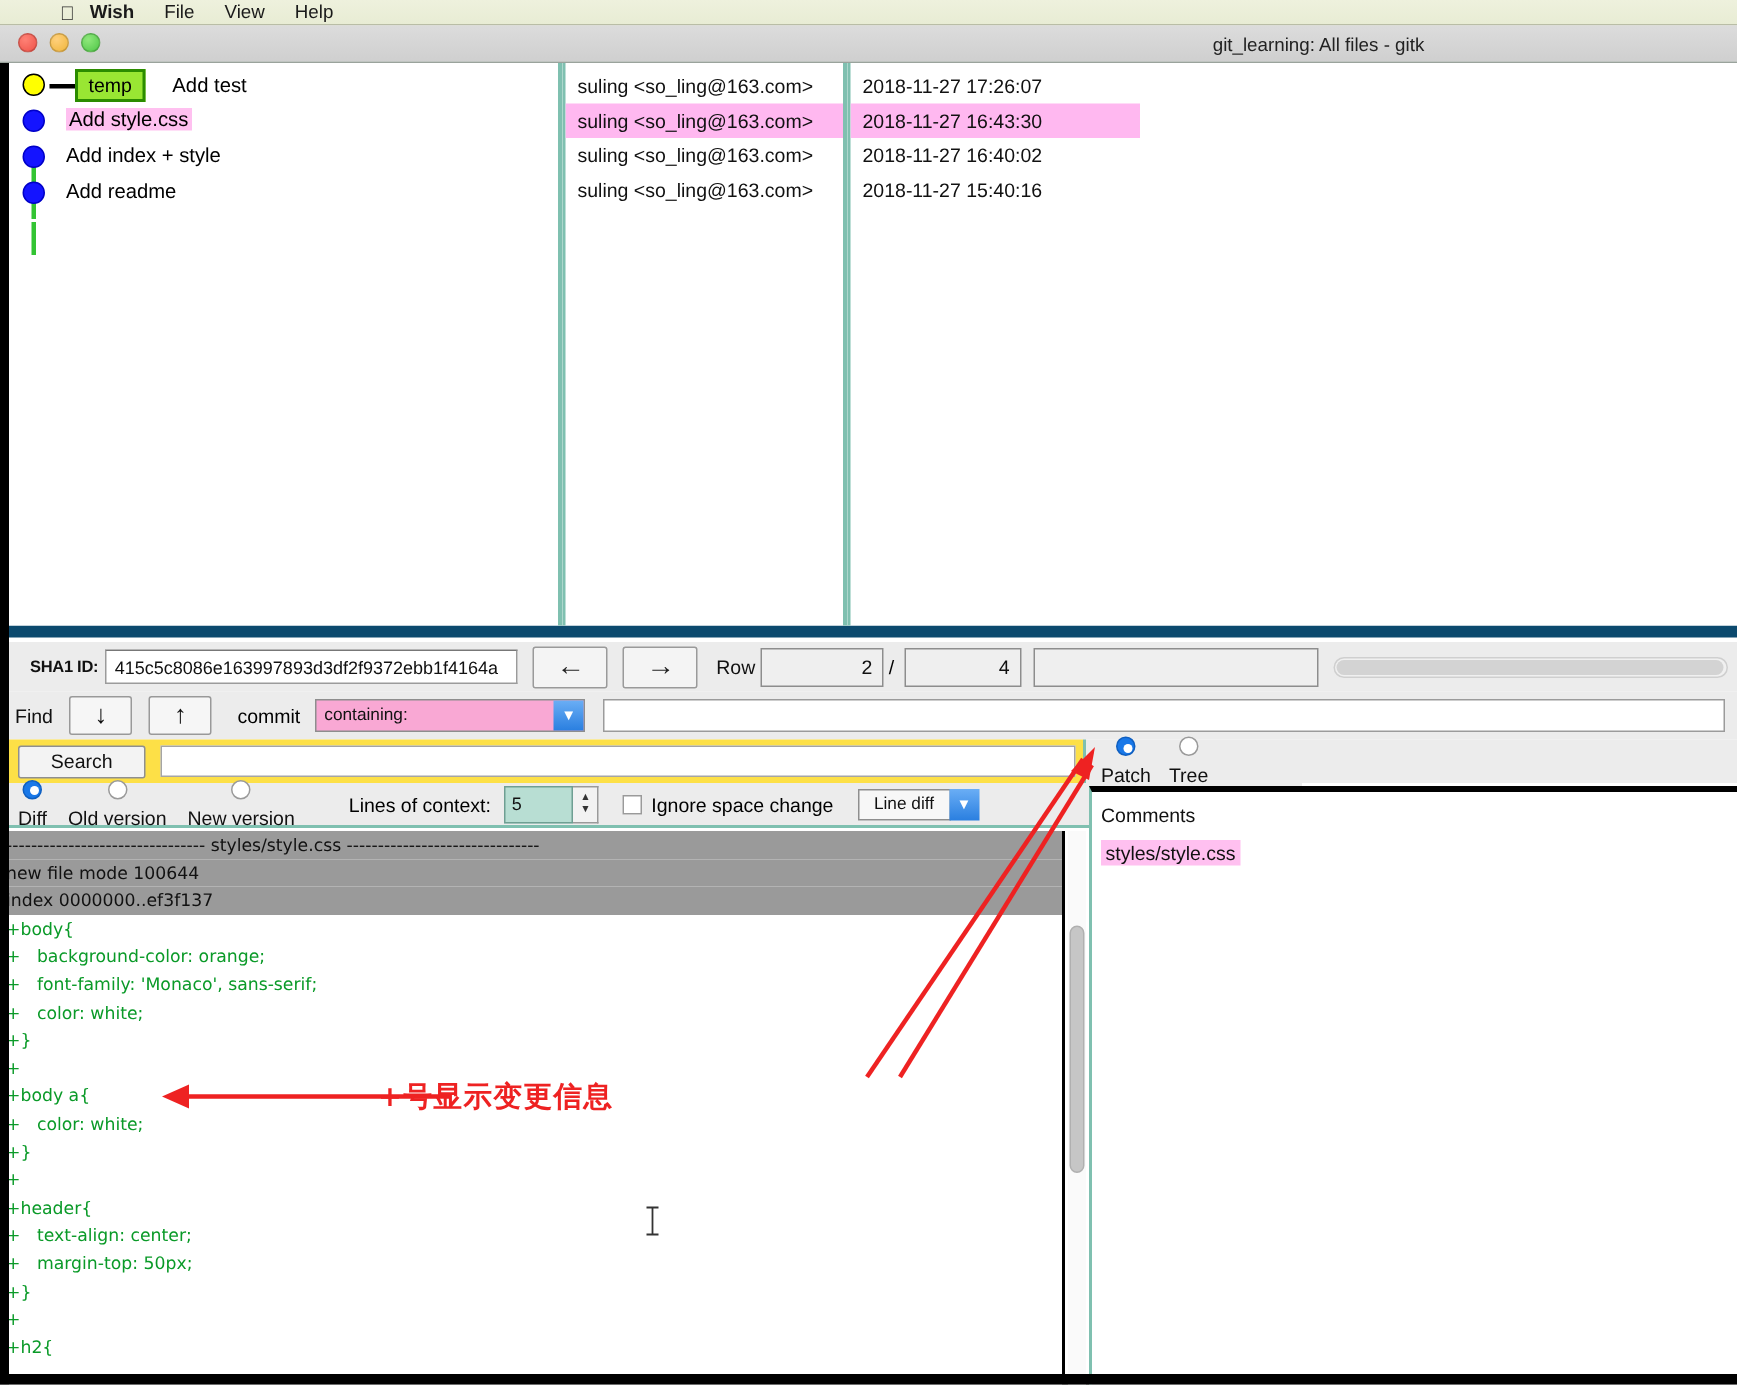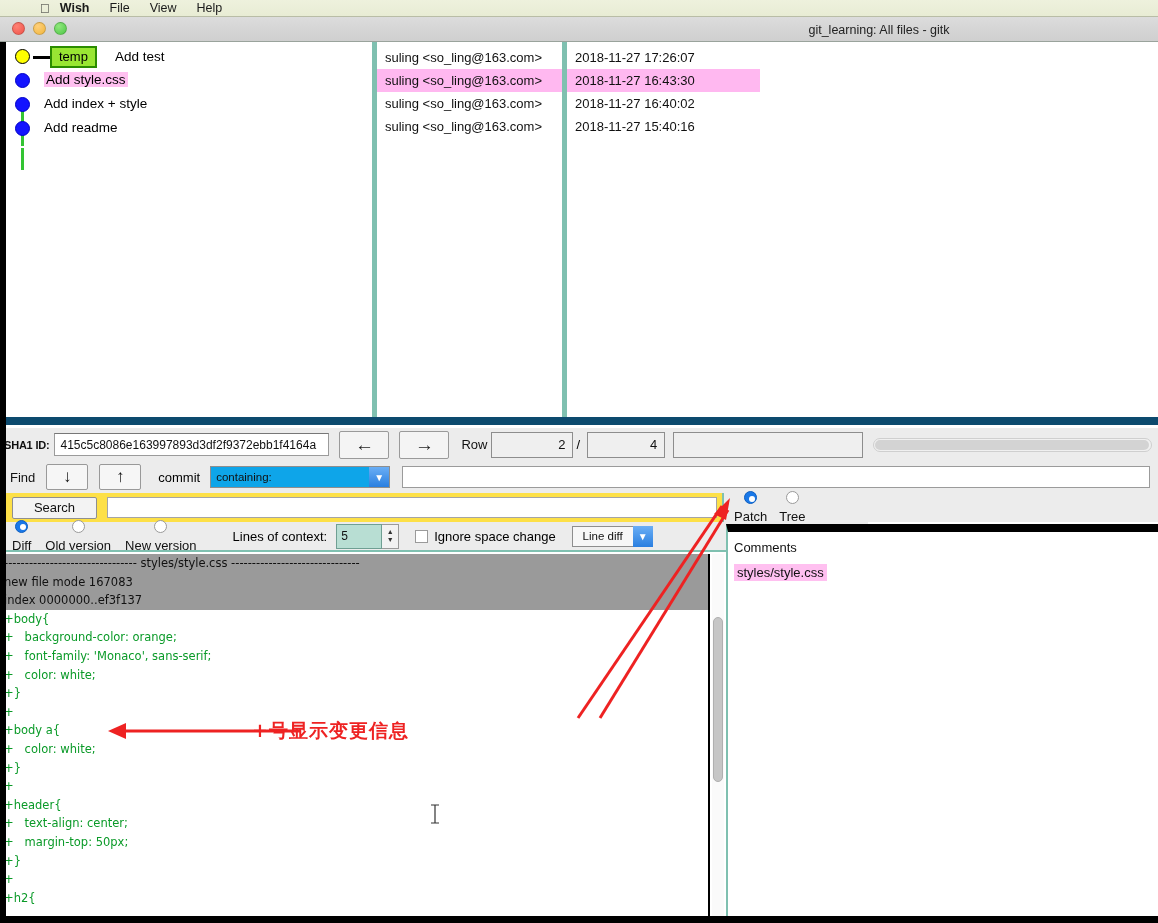--- a/index.html
+++ b/index.html
@@ -70,21 +70,21 @@
   .hl-pink { background: #ffc0f0; padding: 0 2px; }
 
   .authortext { padding-left: 8px; font-size: 13px; }
   .datetext { padding-left: 8px; font-size: 13px; }
 
   
   .sharow {
     position: absolute; left: 0; top: 428px; width: 1158px; height: 33px;
     background: #ececec; display: flex; align-items: center; gap: 0;
   }
-  .sha-label { font-size: 11px; font-weight: bold; color: #111; padding: 0 5px 0 4px;
+  .sha-label { font-size: 11px; font-weight: bold; color: #111; padding: 0 5px 0 20px;
                letter-spacing: -.2px; }
   .sha-input {
     width: 275px; height: 23px; background: #fff; border: 1px solid #9b9b9b;
     border-top-color: #777; font-size: 12px; color: #111;
     display: flex; align-items: center; padding: 0 5px; overflow: hidden;
   }
   .navbtn {
     width: 50px; height: 28px; margin-left: 10px; background: #f4f4f4;
     border: 1px solid #9a9a9a; border-radius: 2px;
     display: flex; align-items: center; justify-content: center;
@@ -113,21 +113,21 @@
     background: #ececec; display: flex; align-items: center;
   }
   .findlbl { font-size: 13px; color: #111; margin-left: 10px; }
   .arrowbtn {
     width: 42px; height: 26px; margin-left: 11px; background: #f6f6f6;
     border: 1px solid #999; border-radius: 2px;
     display: flex; align-items: center; justify-content: center; font-size: 17px; color:#111;
   }
   .commitlbl { font-size: 13px; margin-left: 17px; }
   .combo {
-    width: 180px; height: 22px; margin-left: 10px; background: #0ea5e9;
+    width: 180px; height: 22px; margin-left: 10px; background: #f9a8d4;
     border: 1px solid #8e8e8e; display: flex; align-items: center;
     font-size: 11.5px; color: #111; padding-left: 5px; position: relative;
   }
   .combo .arrowbox {
     position: absolute; right: 0; top: 0; width: 20px; height: 20px;
     background: linear-gradient(#6aaef5, #2a7fe0);
     display: flex; align-items: center; justify-content: center;
     color: #fff; font-size: 10px;
   }
   .findinput {
@@ -213,21 +213,21 @@
     background: #fafafa;
   }
   .vscroll i {
     position: absolute; left: 1px; top: 63px; width: 10px; height: 165px;
     background: #c6c6c6; border: 1px solid #b0b0b0; border-radius: 5px;
   }
 
   
   .commentpane {
     position: absolute; left: 726px; top: 524px; width: 432px; height: 399px;
-    background: #fff; border-left: 2px solid #7fc0b0; border-top: 8px solid #000000;
+    background: #fff; border-left: 2px solid #7fc0b0; border-top: 4px solid #000000;
     padding: 8px 0 0 6px;
   }
   .commentpane .ctitle { font-size: 13px; color: #111; }
   .commentpane .cfile { font-size: 13px; color: #111; background: #ffc0f0;
                         display: inline-block; padding: 1px 3px; margin-top: 9px; }
 
   
   .anno { position: absolute; pointer-events: none; }
   .anno-text {
     position: absolute; left: 252px; top: 718px; font-size: 19px; font-weight: bold;
@@ -397,21 +397,21 @@
       <span>Ignore space change</span>
     </div>
     <div class="linediff">
       <span>Line diff</span>
       <span class="arrowbox">▼</span>
     </div>
   </div>
 
   <div class="diffpane">
     <div class="dline hdr">-------------------------------- styles/style.css -------------------------------</div>
-    <div class="dline hdr">new file mode 167083</div>
+    <div class="dline hdr">new file mode 100644</div>
     <div class="dline hdr">index 0000000..ef3f137</div>
     <div class="dline add">+body{</div>
     <div class="dline add">+   background-color: orange;</div>
     <div class="dline add">+   font-family: 'Monaco', sans-serif;</div>
     <div class="dline add">+   color: white;</div>
     <div class="dline add">+}</div>
     <div class="dline add">+</div>
     <div class="dline add">+body a{</div>
     <div class="dline add">+   color: white;</div>
     <div class="dline add">+}</div>

